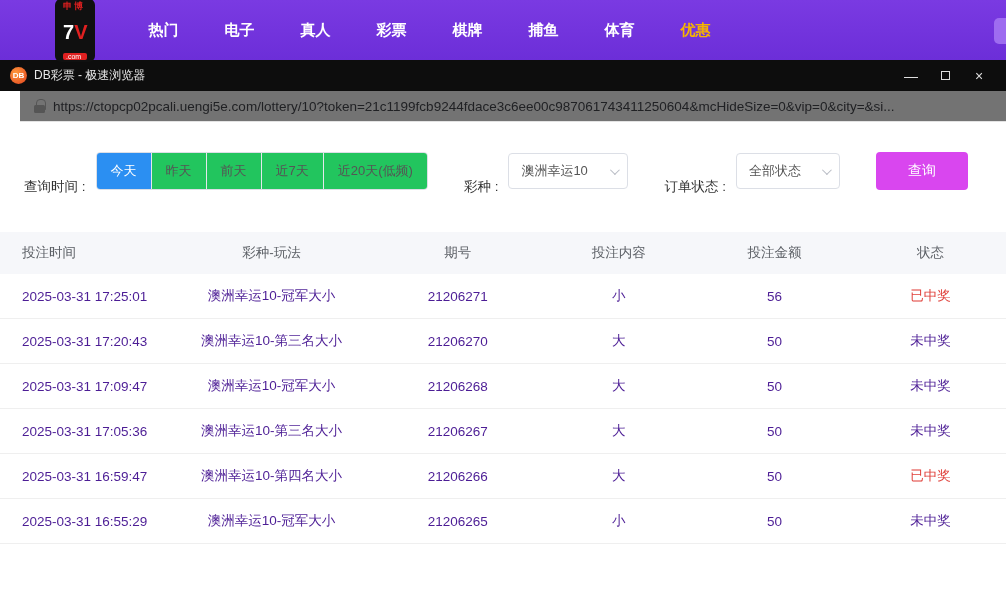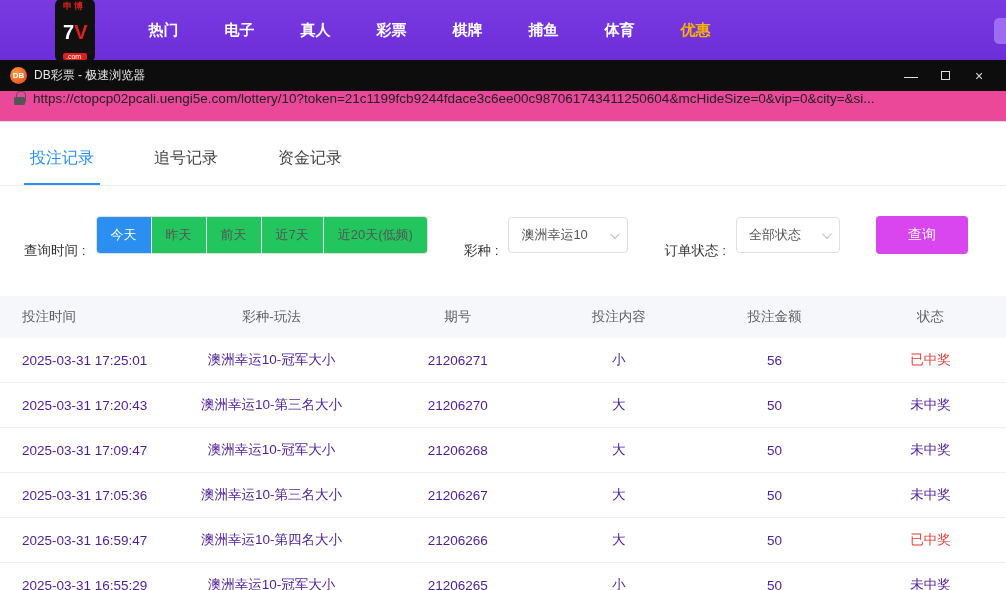--- a/index.html
+++ b/index.html
@@ -29,22 +29,22 @@
     background:radial-gradient(circle at 35% 35%, #ff9a3c, #e0401e);
     color:#fff; font-size:8px; font-weight:bold; display:inline-flex;
     align-items:center; justify-content:center; margin-right:7px; }
   .title-text { flex:0 0 auto; }
   .win-controls { margin-left:auto; display:flex; align-items:center; }
   .win-btn { width:34px; height:31px; display:flex; align-items:center; justify-content:center;
     color:#dedede; font-size:14px; cursor:pointer; }
   .win-btn .box { width:9px; height:9px; border:1px solid #dedede; display:inline-block; }
 
   
-  .url-bar { height:31px; background:#ec4899; border-bottom:1px solid #e3e3e3;
-    display:flex; align-items:flex-start; padding:0 14px; }
+  .url-bar { height:31px; background:#737373; border-bottom:1px solid #e3e3e3;
+    display:flex; align-items:center; padding:0 14px;margin-left:20px; }
   .lock-icon { width:11px; height:14px; margin-right:8px; position:relative; flex:0 0 auto; }
   .lock-icon::before { content:""; position:absolute; top:0; left:1.5px; width:8px; height:9px;
     border:1.5px solid #555; border-radius:4px 4px 0 0; }
   .lock-icon::after { content:""; position:absolute; bottom:0; left:0; width:11px; height:8px;
     background:#555; border-radius:1.5px; }
   .url-text { font-size:13.5px; color:#202124; white-space:nowrap; overflow:hidden; }
 
   
   .content { background:#fff; }
 
@@ -116,25 +116,20 @@
   </div>
 </div>
 
 <div class="url-bar">
   <span class="lock-icon"></span>
   <span class="url-text">https://ctopcp02pcali.uengi5e.com/lottery/10?token=21c1199fcb9244fdace3c6ee00c987061743411250604&amp;mcHideSize=0&amp;vip=0&amp;city=&amp;si...</span>
 </div>
 
 <div class="content">
 
-  <div class="tabs">
-    <div class="tab active">投注记录</div>
-    <div class="tab">追号记录</div>
-    <div class="tab">资金记录</div>
-  </div>
 
   <div class="filters">
     <span class="filter-label">查询时间 :</span>
     <div class="time-group">
       <span class="time-opt active">今天</span>
       <span class="time-opt">昨天</span>
       <span class="time-opt">前天</span>
       <span class="time-opt">近7天</span>
       <span class="time-opt">近20天(低频)</span>
     </div>

